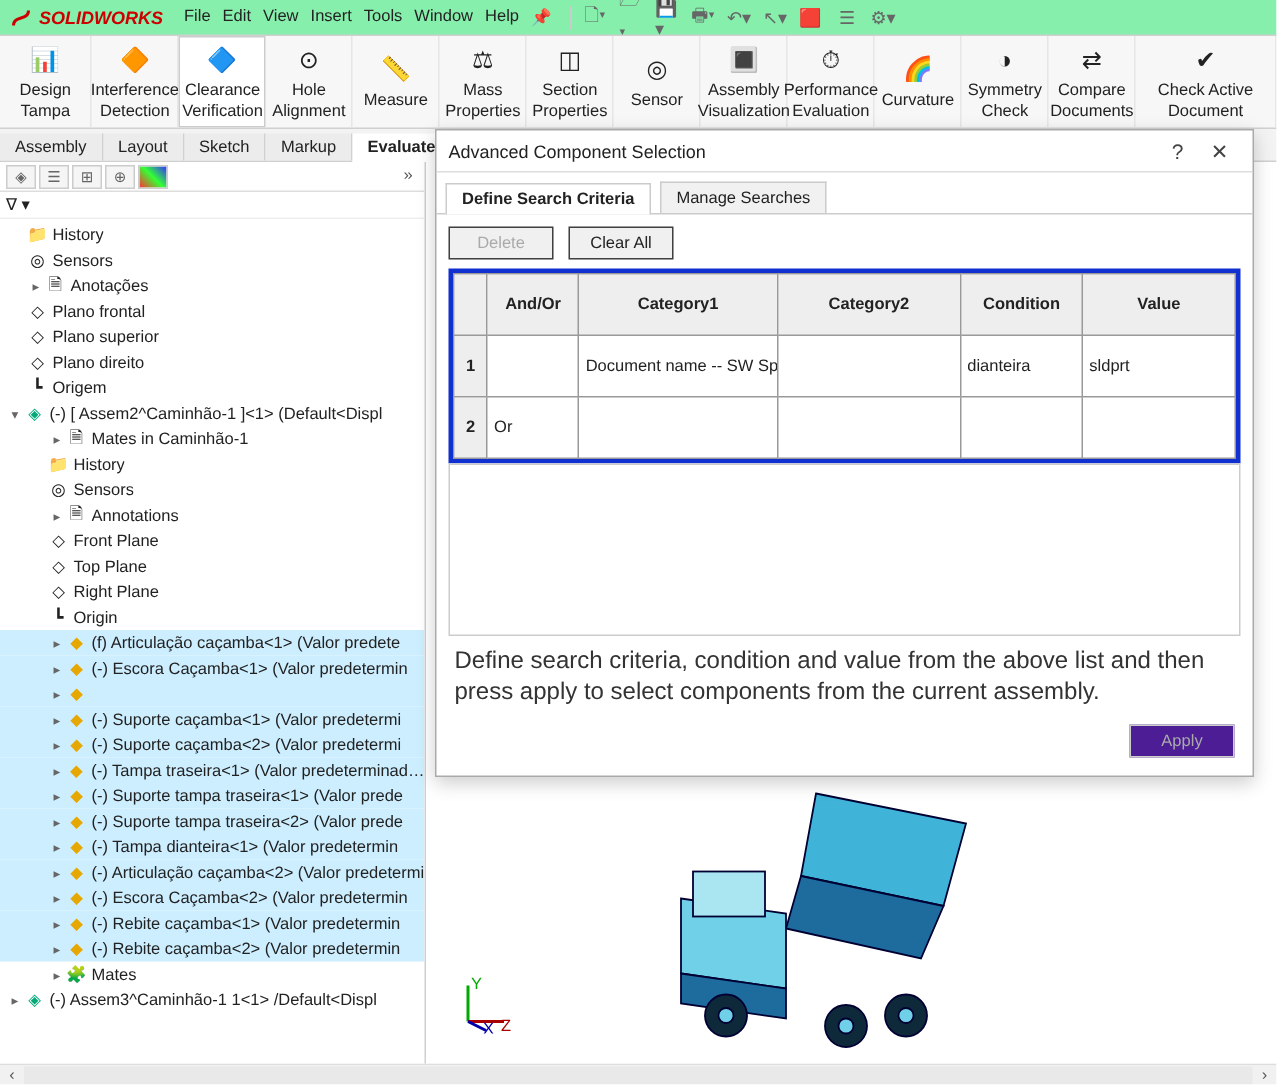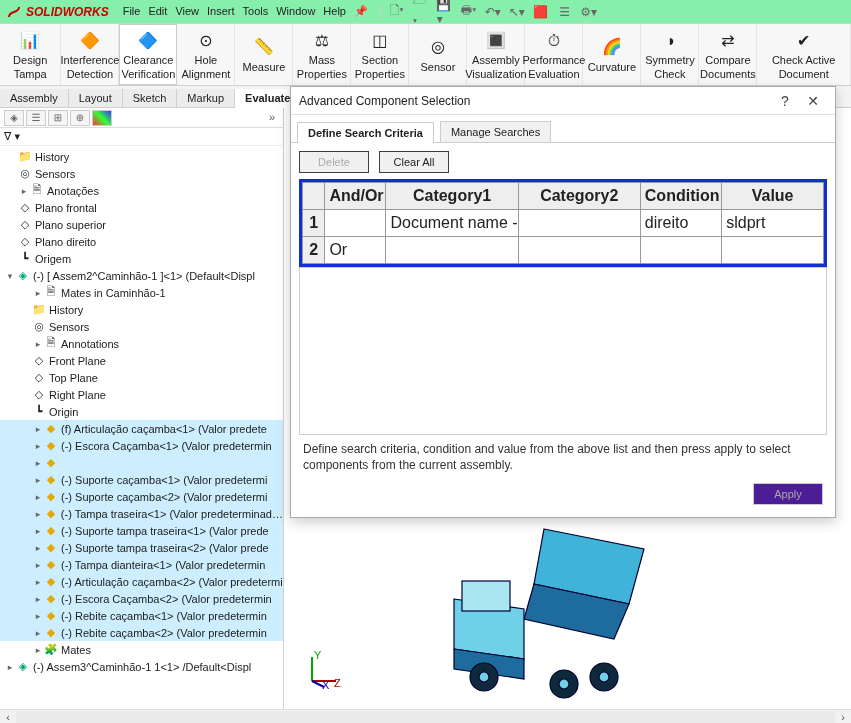--- a/index.html
+++ b/index.html
@@ -56,31 +56,31 @@
   .dlg-tab.active { background:#fff; position:relative; top:1px; font-weight:600; }
   .dlg-body { padding:8px; flex:1; display:flex; flex-direction:column; }
   .dlg-row { display:flex; align-items:center; gap:10px; margin-bottom:6px; }
   .dlg-btn { width:70px; height:22px; border:1px solid #404040; background:#f0f0f0; display:flex; align-items:center; justify-content:center; }
   .dlg-btn.disabled { color:#aaa; }
   .search-name { margin-left:auto; display:flex; align-items:center; gap:6px; }
   .search-name select{ width:150px; height:20px; border:1px solid #aaa; }
 
   .criteria-wrap { border:3px solid #1030d0; padding:0; }
   table.criteria { width:100%; border-collapse:collapse; table-layout:fixed; }
-  table.criteria th, table.criteria td { border:1px solid #999; padding:4px 4px; height:18px; font-size:16px; background:#fff; overflow:hidden; white-space:nowrap; }
+  table.criteria th, table.criteria td { border:1px solid #999; padding:14px 4px; height:18px; font-size:11px; background:#fff; overflow:hidden; white-space:nowrap; }
   table.criteria th { background:#eee; font-weight:600; text-align:center; }
   table.criteria td.rownum { background:#eee; font-weight:600; text-align:center; width:22px; }
   .col-andor { width:60px; }
   .col-cat1 { width:130px; }
   .col-cat2 { width:120px; }
   .col-cond { width:80px; }
   .col-val  { width:100px; }
 
   .empty-table { flex:1; border:1px solid #ccc; margin-top:0; background:#fff; }
-  .help-txt { margin:6px 4px; font-size:12px; color:#333; line-height:1.35; }
+  .help-txt { margin:6px 4px; font-size:16px; color:#333; line-height:1.35; }
   .apply-row { display:flex; justify-content:flex-end; padding:4px; }
   .apply-btn { width:70px; height:22px; border:1px solid #ccc; background:#4c1d95; color:#aaa; display:flex; align-items:center; justify-content:center; }
 
   
   .bottom-scroll { height:14px; border-top:1px solid #ddd; background:#f1f1f1; display:flex; align-items:center; }
   .bottom-scroll .arrow { width:16px; text-align:center; color:#555; }
   .bottom-scroll .track { flex:1; height:12px; background:#e9e9e9; }
 
   .tree-icon-expander-right { position:absolute; right:4px; top:2px; width:14px; height:14px; display:flex; align-items:center; justify-content:center; color:#555; }
 </style>
@@ -420,21 +420,21 @@
           <th>Category1</th>
           <th>Category2</th>
           <th>Condition</th>
           <th>Value</th>
         </tr>
         <tr>
           <td class="rownum">1</td>
           <td></td>
           <td>Document name -- SW Sp</td>
           <td></td>
-          <td>direito</td>
+          <td>dianteira</td>
           <td>sldprt</td>
         </tr>
         <tr>
           <td class="rownum">2</td>
           <td>Or</td>
           <td></td>
           <td></td>
           <td></td>
           <td></td>
         </tr>

